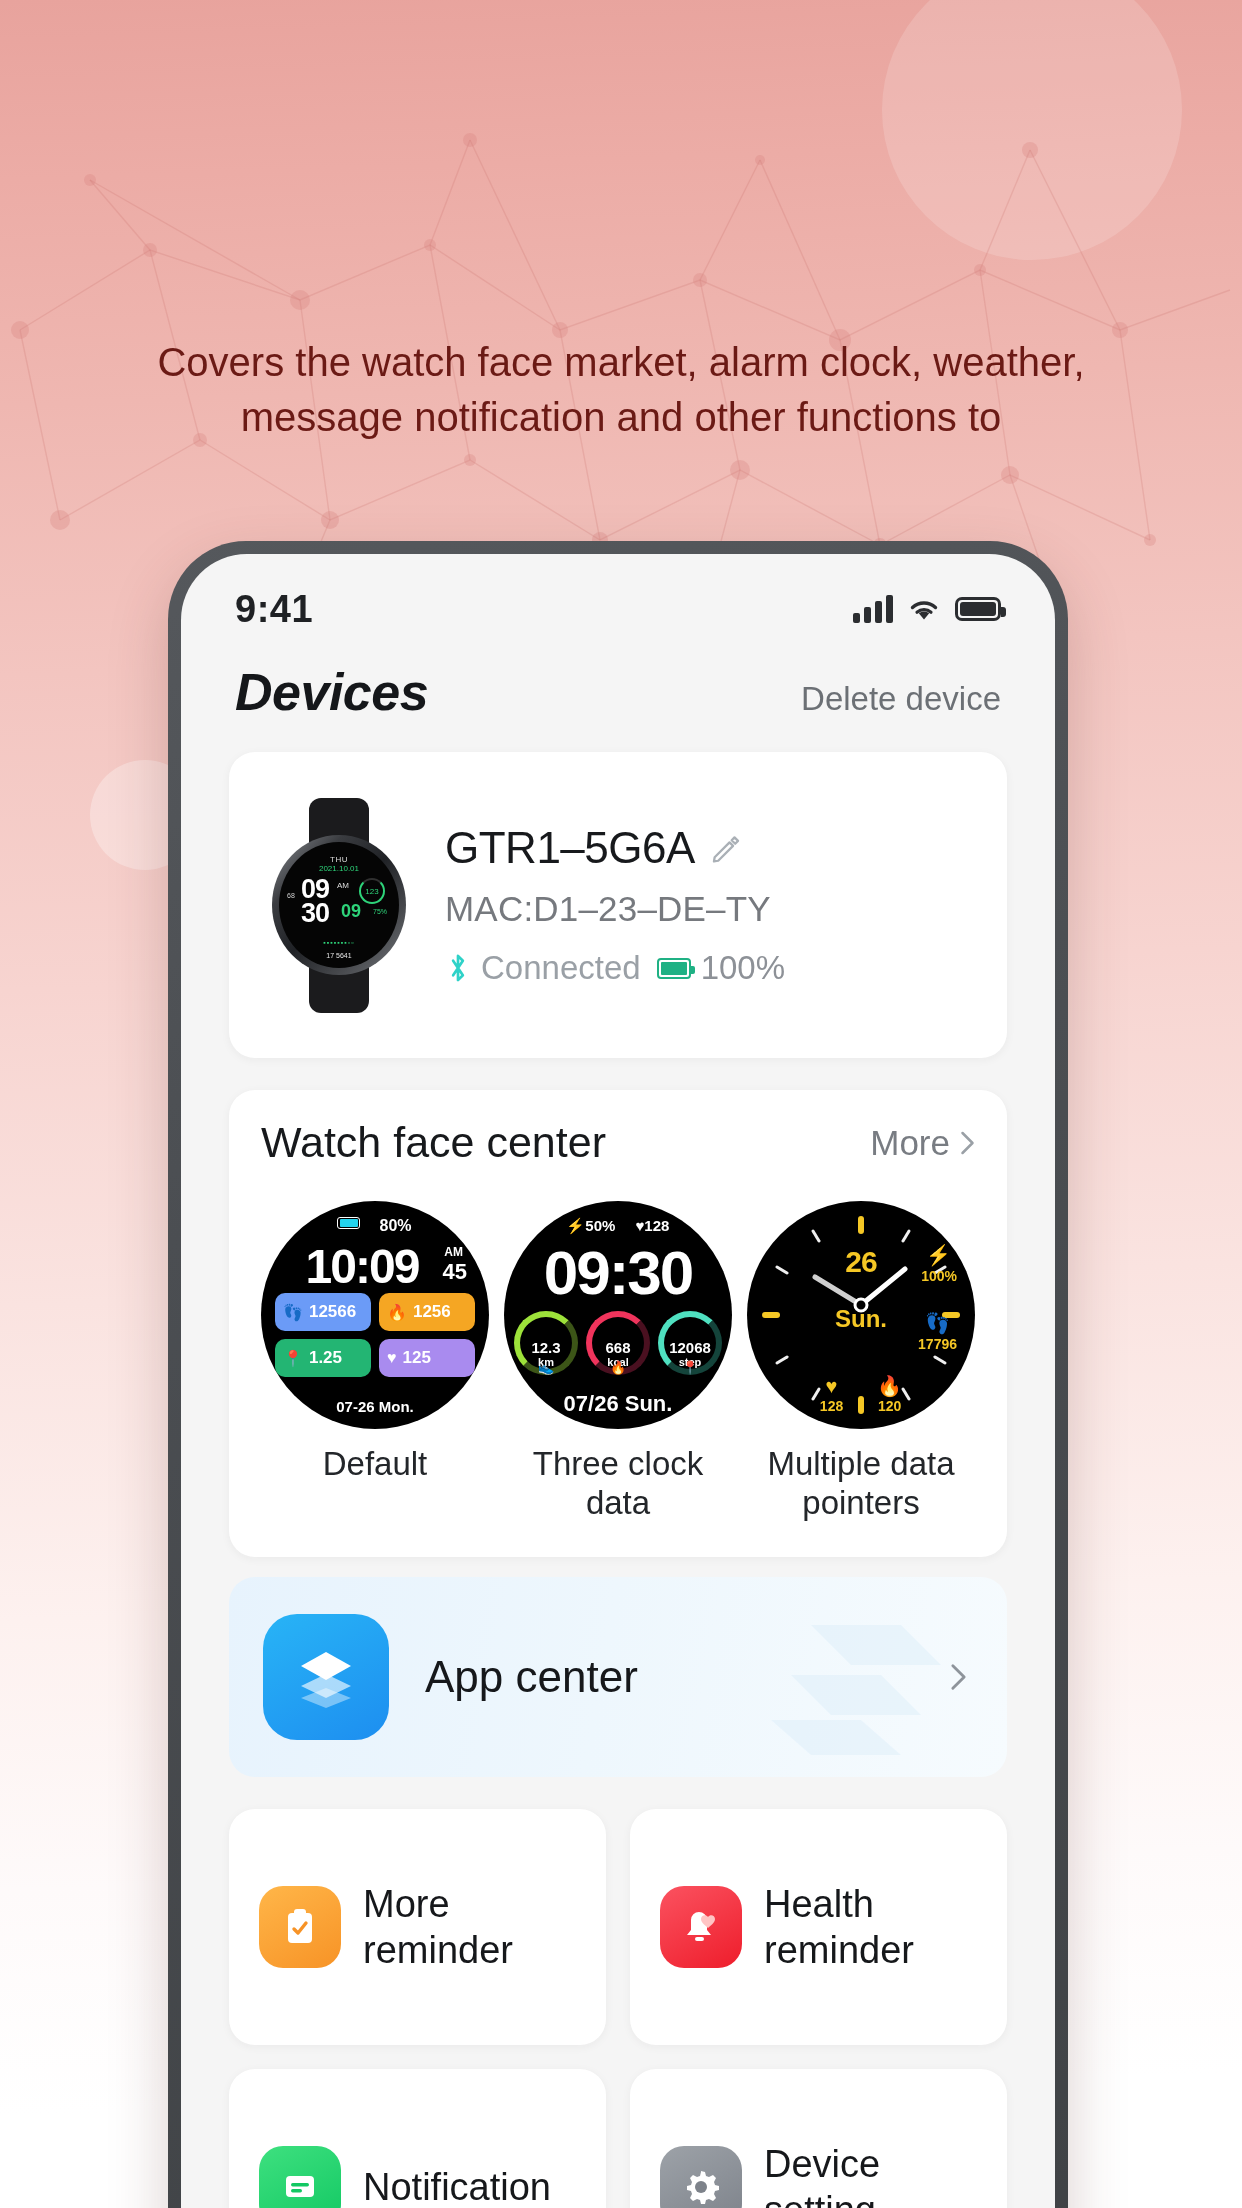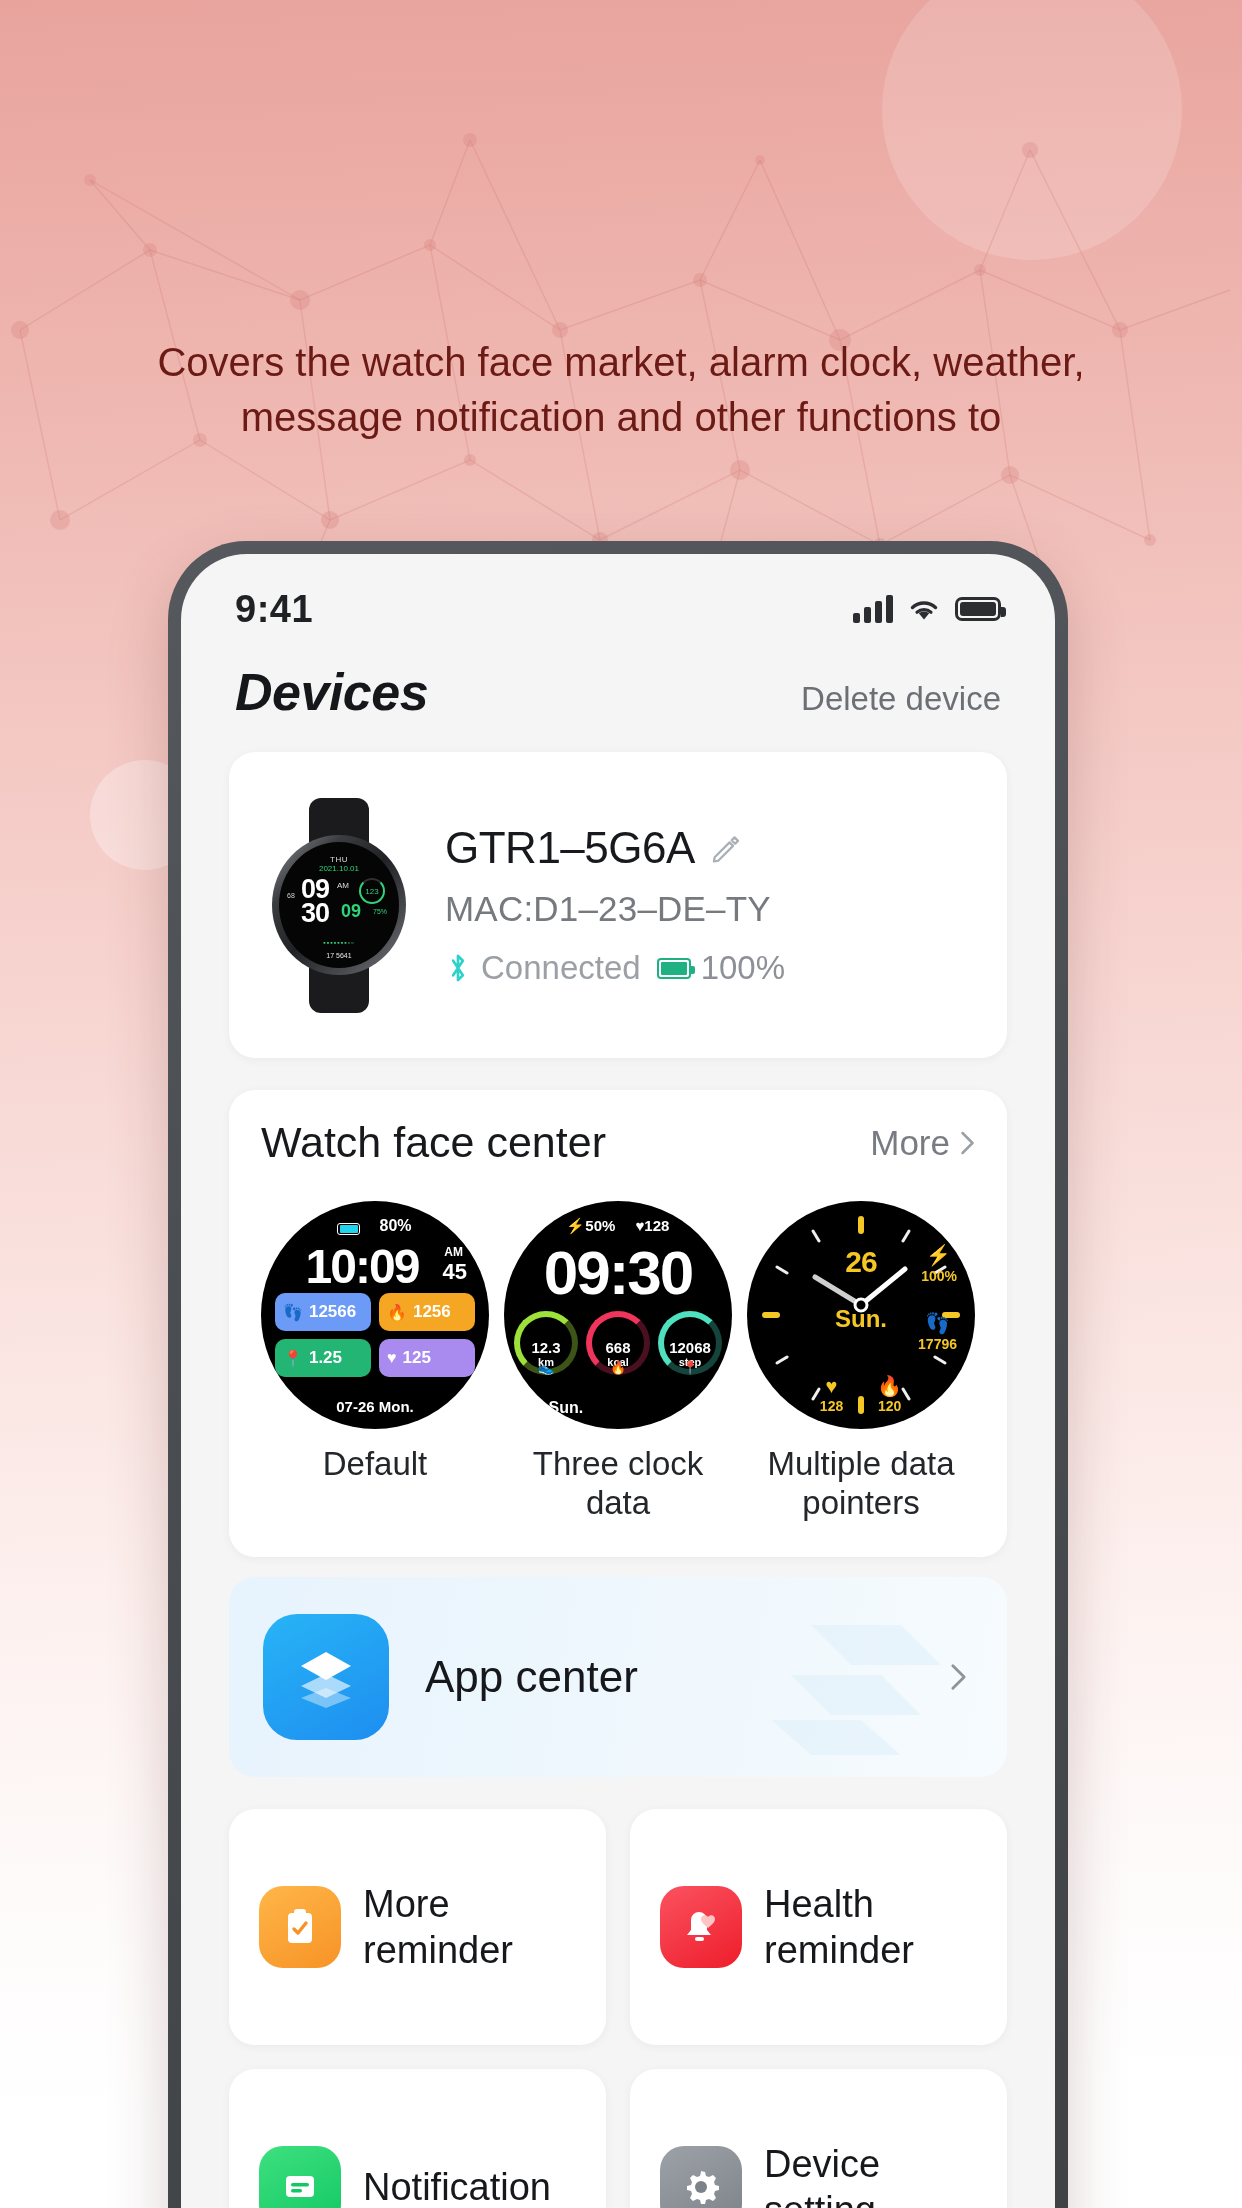--- a/index.html
+++ b/index.html
@@ -198,21 +198,21 @@
   .faces { display:flex; justify-content:space-between; margin-top: 34px; }
   .face-col { width: 228px; text-align:center; }
   .face-disc {
     width: 228px; height: 228px; border-radius: 50%;
     background: #000; position: relative; overflow: hidden; color:#fff;
   }
   .face-label { margin-top: 16px; font-size: 33px; color:#23262a; line-height:1.18; }
 
   
   .f1-top { position:absolute; top:16px; left:0; right:1px; display:flex;
-            justify-content:center; align-items:flex-end; gap:19px; }
+            justify-content:center; align-items:flex-start; gap:19px; }
   .f1-batt { width:23px; height:12px; border:1.6px solid #fff; border-radius:3px; padding:1.4px; }
   .f1-batt span { display:block; height:100%; background:#22d3ee; border-radius:1px; }
   .f1-pct { font-size:16px; font-weight:600; }
   .f1-time { position:absolute; top:38px; left:0; right:0; text-align:center;
              font-size:48px; font-weight:700; letter-spacing:-2px; padding-right:26px; }
   .f1-ampm { position:absolute; top:44px; right:26px; font-size:12px; font-weight:700; }
   .f1-s { position:absolute; top:58px; right:22px; font-size:22px; font-weight:700; }
   .f1-grid { position:absolute; top:92px; left:14px; right:14px;
              display:grid; grid-template-columns:1fr 1fr; gap:8px 8px; }
   .f1-tile { height:38px; border-radius:10px; display:flex; align-items:center;
@@ -235,22 +235,22 @@
   .f2-ring { width:64px; height:64px; border-radius:50%; position:relative;
              display:flex; flex-direction:column; align-items:center;
              justify-content:flex-end; font-weight:700; }
   .f2-ring .rv { font-size:15px; line-height:1; }
   .f2-ring .ru { font-size:11px; line-height:1.3; }
   .f2-ring .dot { position:absolute; bottom:-6px; left:50%; transform:translateX(-50%);
                   font-size:13px; }
   .r-green { border:6px solid #9de23a; border-right-color:#3c5517; border-bottom-color:#3c5517; }
   .r-red { border:6px solid #f0345c; border-right-color:#4a1020; border-bottom-color:#4a1020; }
   .r-cyan { border:6px solid #4fe0c0; border-right-color:#14443b; border-bottom-color:#14443b; }
-  .f2-date { position:absolute; bottom:12px; left:0; right:0; text-align:left;
-             font-size:16px; font-weight:600; }
+  .f2-date { position:absolute; bottom:12px; left:0; right:0; text-align:center;
+             font-size:22px; font-weight:600; }
 
   
   .f3-ticks { position:absolute; inset:0; }
   .f3-num { position:absolute; top:44px; left:0; right:0; text-align:center;
             font-size:30px; font-weight:700; color:#f5c725; letter-spacing:-1px; }
   .f3-day { position:absolute; top:104px; left:0; right:0; text-align:center;
             font-size:24px; font-weight:700; color:#f5c725; }
   .f3-side { position:absolute; right:18px; text-align:center; color:#f5c725;
              font-size:14px; font-weight:600; line-height:1.25; }
   .f3-bot { position:absolute; bottom:14px; left:0; right:0; display:flex;

